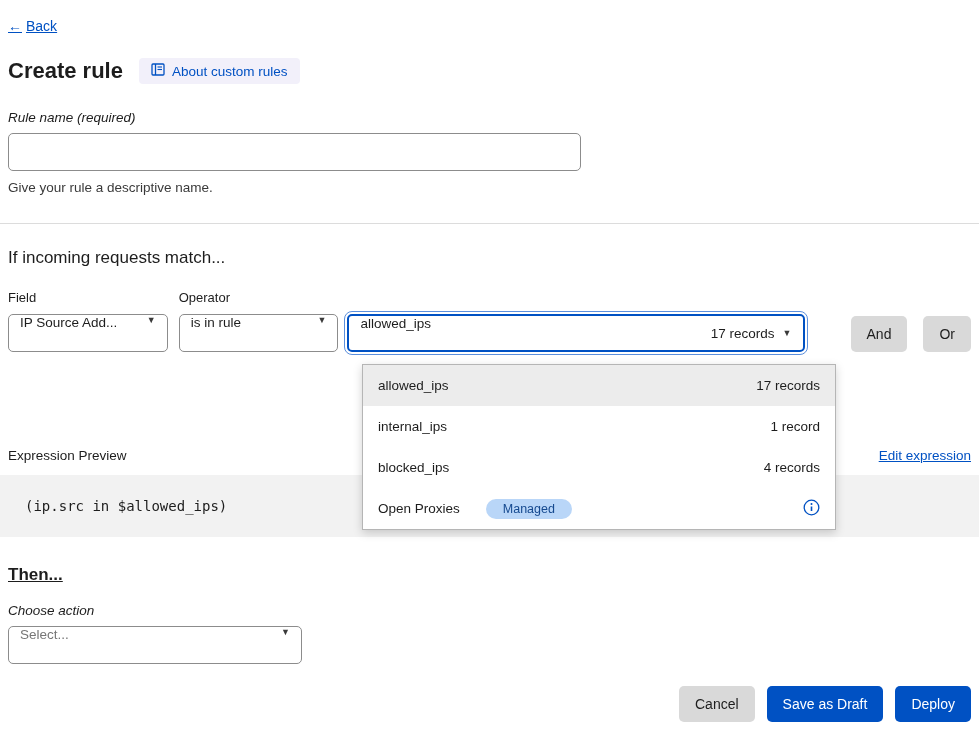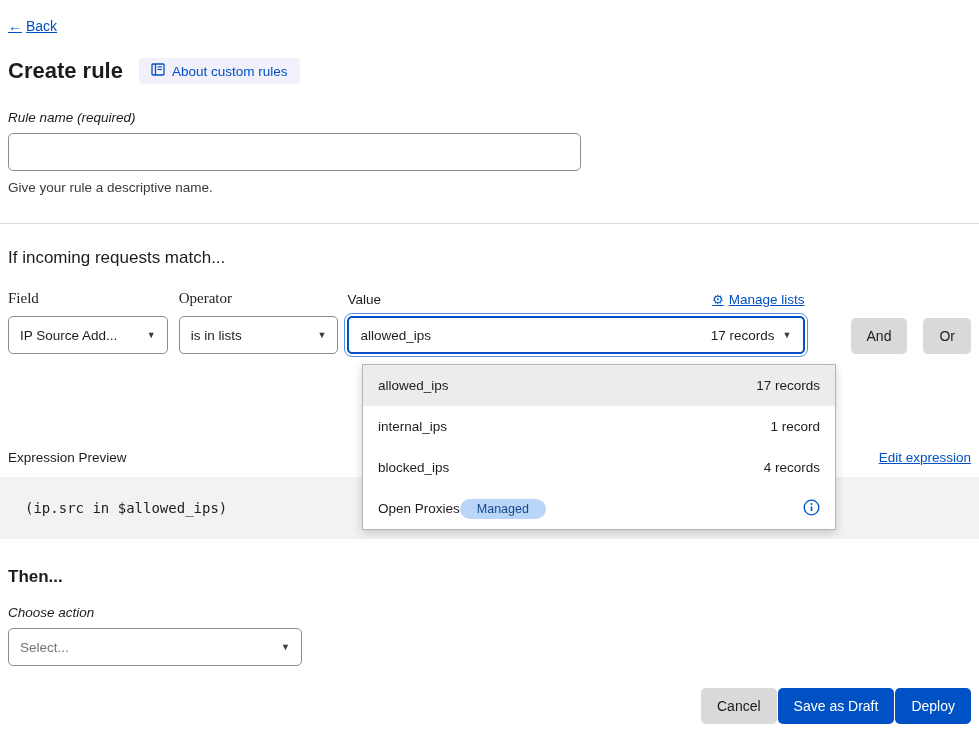--- a/index.html
+++ b/index.html
@@ -49,29 +49,29 @@
   hr.divider { margin-top: 28px; border: none; border-top: 1px solid #dcdcdc; }
 
   .section-heading { margin-top: 24px; font-size: 17px; font-weight: normal; }
 
   
   .match-row { margin-top: 22px; display: flex; align-items: flex-end; }
   .col { display: flex; flex-direction: column; }
   .col-field { width: 167px; margin-right: 11px; }
   .col-operator { width: 167px; margin-right: 9px; }
   .col-value { width: 478px; }
-  .col-label { font-size: 15px; margin-bottom: 9px; font-family: Liberation Serif, serif; }
+  .col-label { font-size: 13px; margin-bottom: 9px; }
   .value-label-row { display: flex; justify-content: space-between; align-items: center; margin-bottom: 9px; }
   .manage-lists { display: inline-flex; align-items: center; gap: 5px; font-size: 13.5px; }
   .gear-glyph { font-size: 13px; text-decoration: none; display: inline-block; }
 
   .select {
     height: 38px; background: #fff;
     border: 1px solid #8c8c8c; border-radius: 5px;
-    display: flex; align-items: center; justify-content: space-between;
+    display: flex; justify-content: space-between;
     padding: 0 11px; cursor: pointer; font-size: 13.5px;
   }
   .select .sel-text { white-space: nowrap; overflow: hidden; text-overflow: ellipsis; }
   .chevron { font-size: 9px; color: #3a3a3a; margin-left: 8px; flex: 0 0 auto; }
   .select-value-focused {
     border: 2px solid #0051c3;
     outline: 1px solid #5b8fdd;
     outline-offset: 2px;
     padding: 0 11px;
   }
@@ -92,48 +92,48 @@
     position: absolute; left: 362px; top: 364px; width: 474px;
     background: #ffffff; border: 1px solid #b5b5b5;
     box-shadow: 0 3px 9px rgba(0,0,0,0.18);
     z-index: 20;
   }
   .menu-item {
     height: 41px; display: flex; align-items: center; justify-content: space-between;
     padding: 0 15px; cursor: pointer; font-size: 13.5px; background: #fff;
   }
   .menu-item.selected { background: #ececec; }
-  .menu-left { display: inline-flex; align-items: center; gap: 0; }
+  .menu-left { display: inline-flex; align-items: center; gap: 26px; }
   .badge-managed {
     background: #b9d6f8; color: #15498f;
     border-radius: 11px; padding: 3px 17px; font-size: 12.5px;
   }
 
   
   .expr-row { margin-top: 96px; display: flex; justify-content: space-between; align-items: center; }
   .expr-band {
     margin-top: 12px; width: 979px; height: 62px;
     background: #f2f2f2; display: flex; align-items: center;
   }
   .expr-code {
     font-family: "DejaVu Sans Mono", "Liberation Mono", monospace;
     font-size: 14px; padding-left: 25px; color: #1d1d1d;
   }
 
   
-  .then-heading { margin-top: 28px; font-size: 17px; font-weight: bold; }
+  .then-heading { margin-top: 28px; font-size: 17px; font-weight: bold; text-decoration: underline; }
   .action-label { margin-top: 18px; }
   .action-select {
     margin-top: 8px; margin-left: 8px; width: 294px;
   }
   .placeholder-text { color: #767676; }
 
   
   .footer-row {
-    margin-top: 22px; display: flex; justify-content: flex-end; gap: 1px;
+    margin-top: 22px; display: flex; justify-content: flex-end; gap: 12px;
     padding-right: 8px;
   }
 
   .icon-svg { display: inline-block; vertical-align: middle; }
 </style>
 </head>
 <body>
 
 <div class="back-row px">
   <a class="back-link">
@@ -170,33 +170,26 @@
     <div class="col-label">Field</div>
     <div class="select">
       <span class="sel-text">IP Source Add...</span>
       <span class="chevron">▼</span>
     </div>
   </div>
 
   <div class="col col-operator">
     <div class="col-label">Operator</div>
     <div class="select">
-      <span class="sel-text">is in lists</span>
+      <span class="sel-text">is in rule</span>
       <span class="chevron">▼</span>
     </div>
   </div>
 
   <div class="col col-value">
-    <div class="value-label-row">
-      <span>Value</span>
-      <a class="manage-lists">
-          <span class="gear-glyph">⚙</span>
-          <span>Manage lists</span>
-        </a>
-    </div>
     <div class="select select-value-focused">
       <span class="sel-text">allowed_ips</span>
       <span class="sel-right">
         <span class="records-inline">17 records</span>
         <span class="chevron">▼</span>
       </span>
     </div>
   </div>
 
   <div class="andor">

